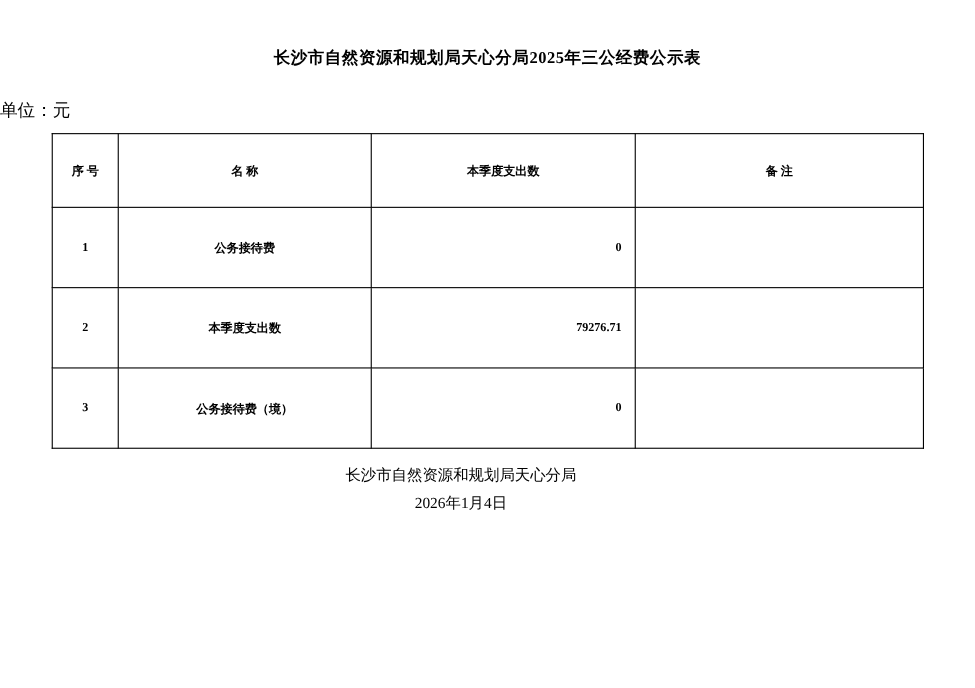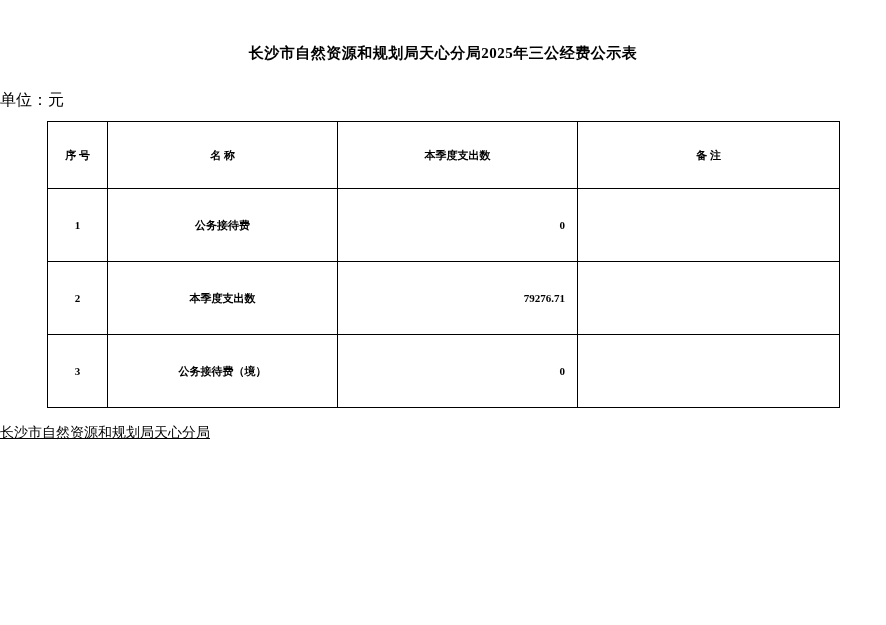--- a/index.html
+++ b/index.html
@@ -63,24 +63,23 @@
   tr.head-row td { height: 66px; }
   tr.data-row td { height: 72px; }
   tr.total-row td { height: 70px; }
   .amount-cell {
     text-align: right !important;
     padding-right: 12px !important;
   }
   .footer {
     margin-top: 12px;
     margin-right: 48px;
-    text-align: left;
+    text-align: center;
     font-size: 14px;
     line-height: 26px;
-    text-decoration: underline;
   }
   .footer-line {
     display: block;
   }
 </style>
 </head>
 <body>
 
 <div class="page">
 
@@ -120,15 +119,16 @@
         <td>3</td>
         <td>公务接待费（境）</td>
         <td class="amount-cell">0</td>
         <td></td>
       </tr>
     </tbody>
   </table>
 
   <div class="footer">
     <span class="footer-line">长沙市自然资源和规划局天心分局</span>
+    <span class="footer-line">2026年1月4日</span>
   </div>
 
 </div>
 
 </body></html>

